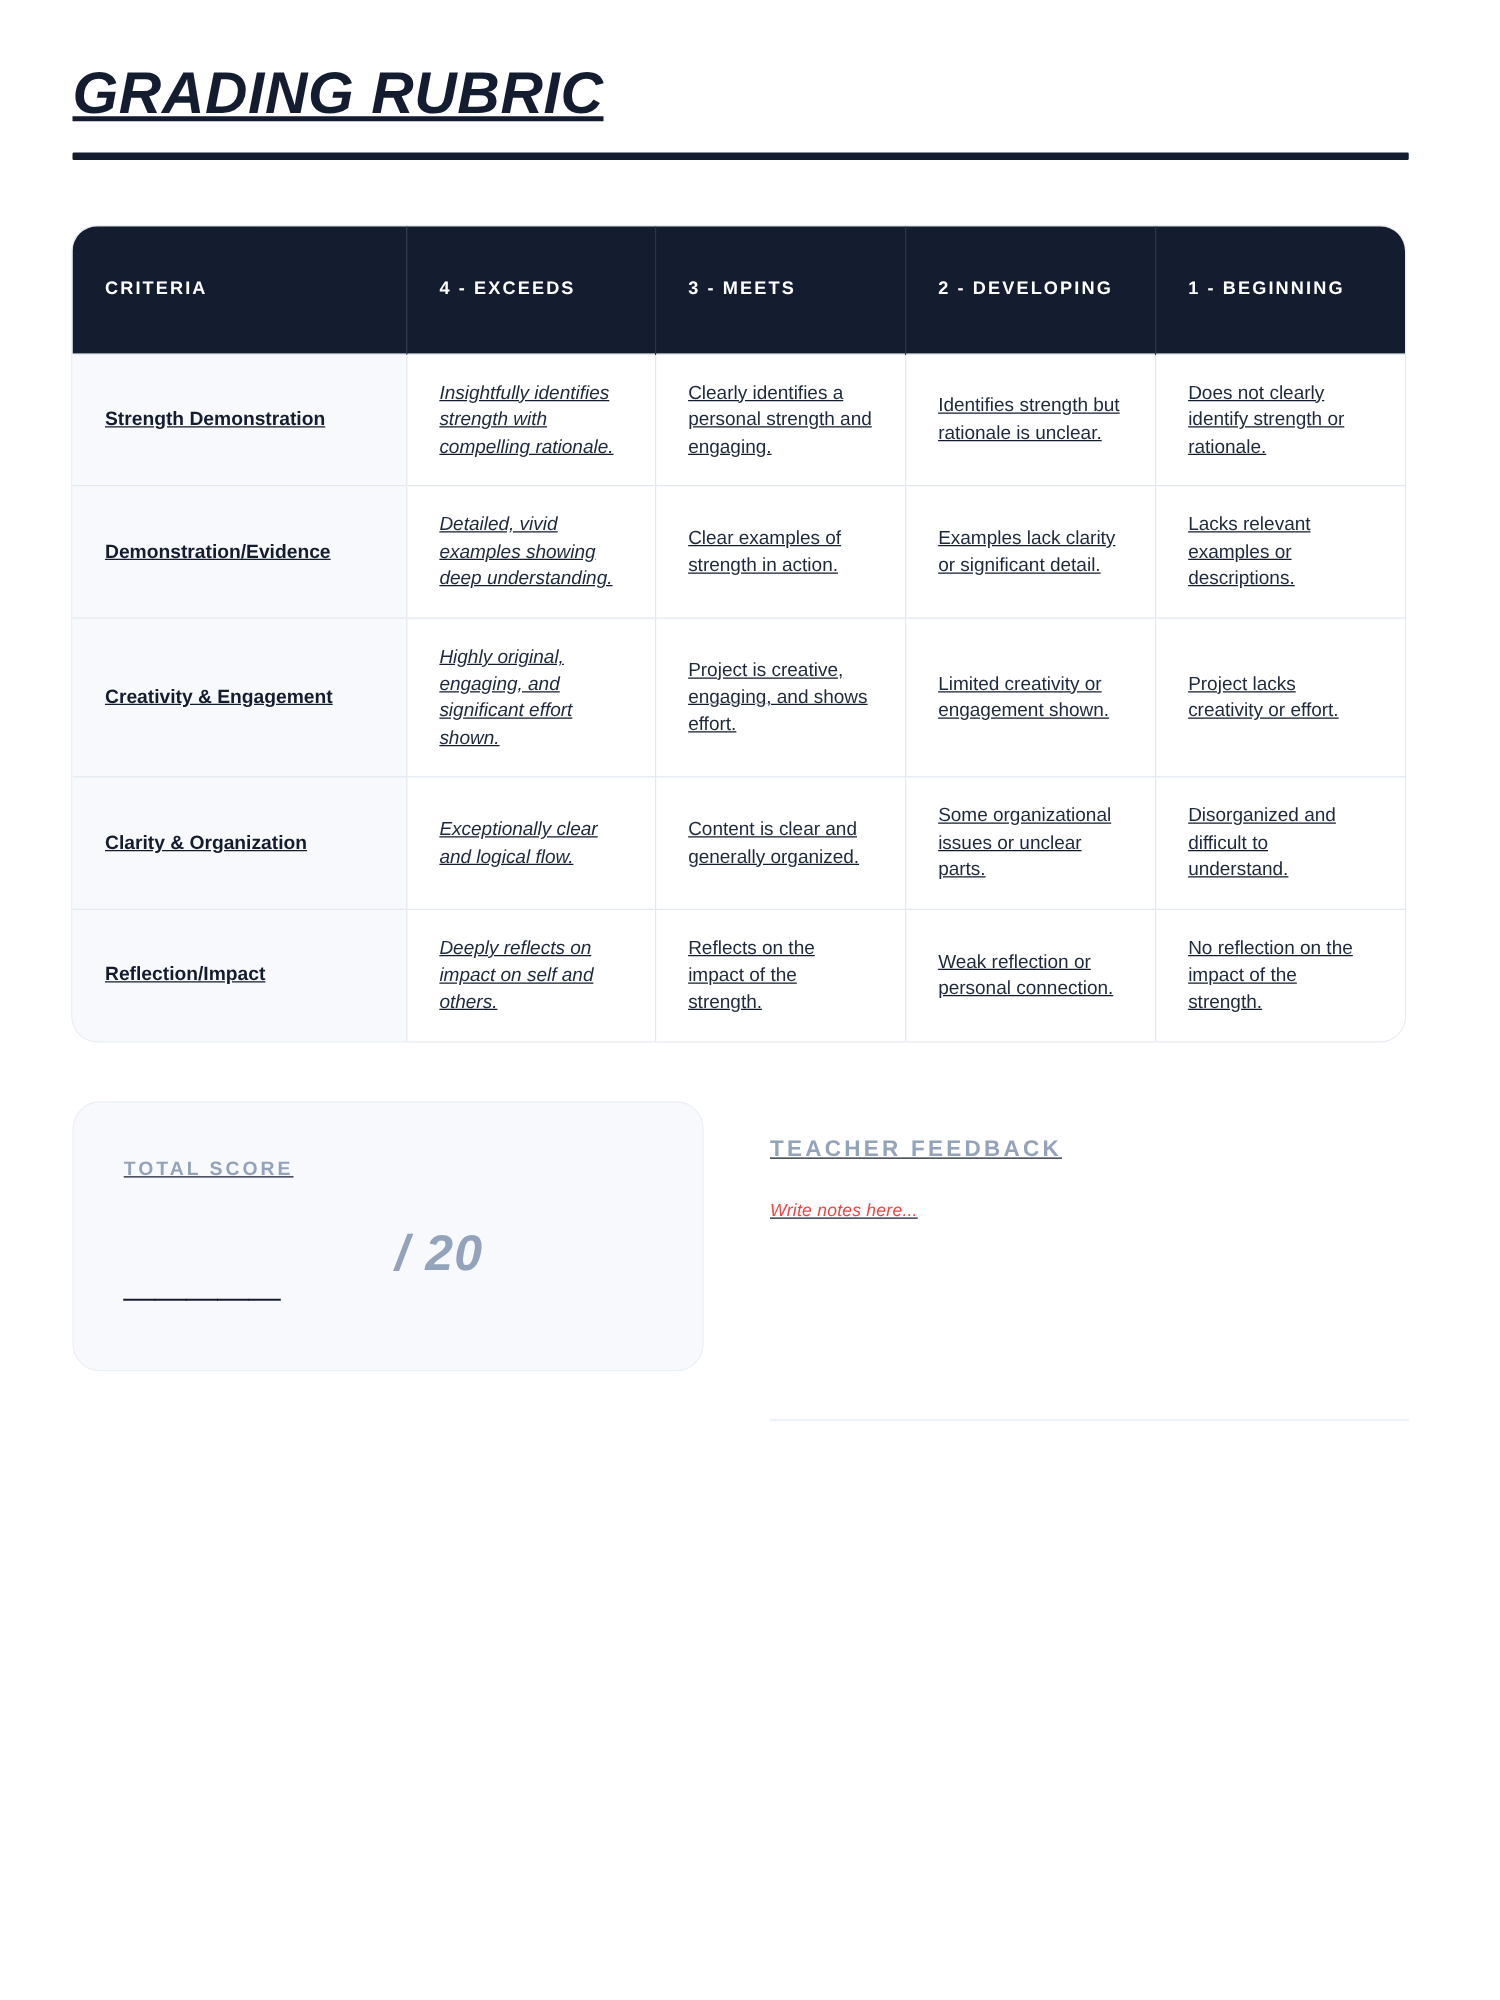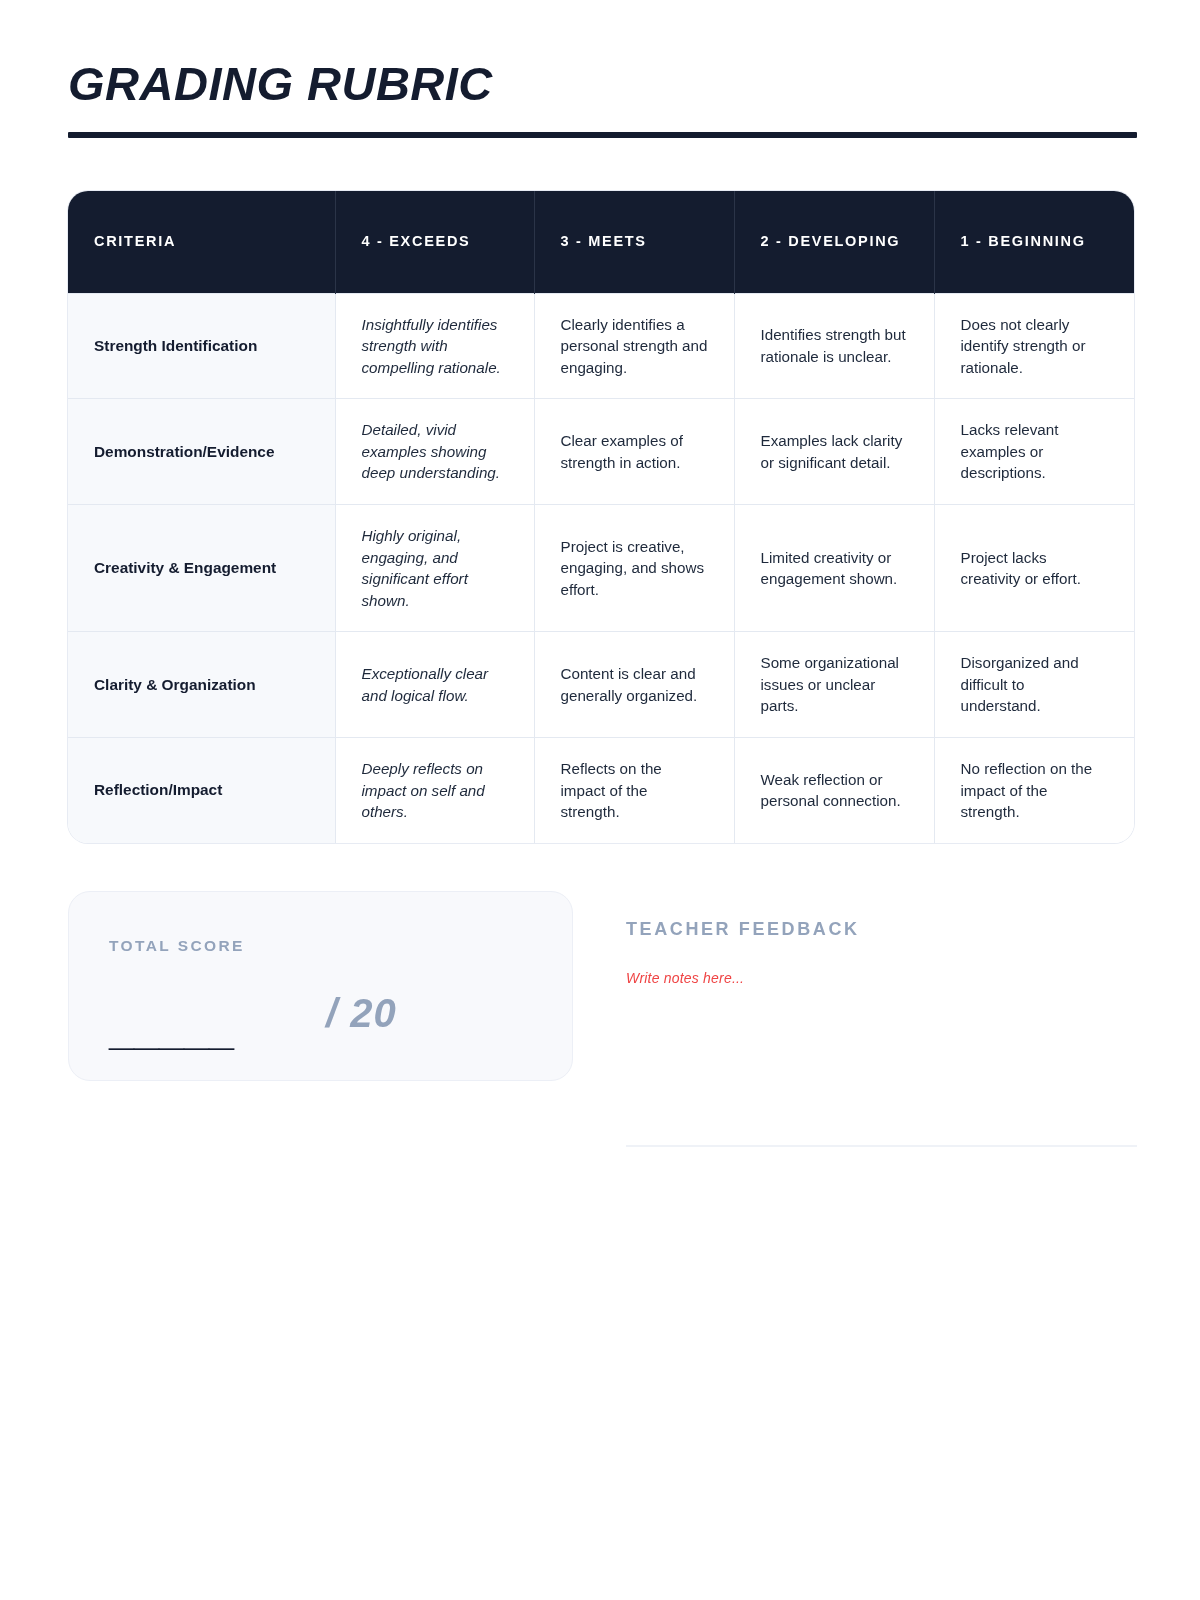--- a/index.html
+++ b/index.html
@@ -13,21 +13,22 @@
     font-family: "Liberation Sans", sans-serif;
     color: #141c2f;
     -webkit-font-smoothing: antialiased;
   }
 
   .page {
     position: relative;
     width: 1200px;
     height: 1600px;
     box-sizing: border-box;
-    padding: 12px;
+    padding: 2px;
+    text-decoration: underline;
   }
 
   
   .header {
     padding: 48px 75px 0 56px;
   }
   .doc-title {
     font-size: 47px;
     line-height: 1.0;
     font-weight: 800;
@@ -121,21 +122,21 @@
   
   .bottom {
     margin: 48px 0 0 56px;
     width: 1069px;
     display: flex;
     gap: 53px;
     align-items: flex-start;
   }
   .score-card {
     width: 505px;
-    height: 190px;
+    height: 216px;
     box-sizing: border-box;
     background: #f8f9fc;
     border: 1px solid #eceff6;
     border-radius: 22px;
     padding: 45px 40px 0 40px;
     position: relative;
   }
   .score-label {
     font-size: 15.5px;
     font-weight: 700;
@@ -220,21 +221,21 @@
         <tr>
           <th>CRITERIA</th>
           <th>4 - EXCEEDS</th>
           <th>3 - MEETS</th>
           <th>2 - DEVELOPING</th>
           <th>1 - BEGINNING</th>
         </tr>
       </thead>
       <tbody>
         <tr>
-          <td class="criteria">Strength Identification</td>
+          <td class="criteria">Strength Demonstration</td>
           <td class="exceeds">Insightfully identifies strength with compelling rationale.</td>
           <td>Clearly identifies a personal strength and engaging.</td>
           <td>Identifies strength but rationale is unclear.</td>
           <td>Does not clearly identify strength or rationale.</td>
         </tr>
         <tr>
           <td class="criteria">Demonstration/Evidence</td>
           <td class="exceeds">Detailed, vivid examples showing deep understanding.</td>
           <td>Clear examples of strength in action.</td>
           <td>Examples lack clarity or significant detail.</td>

